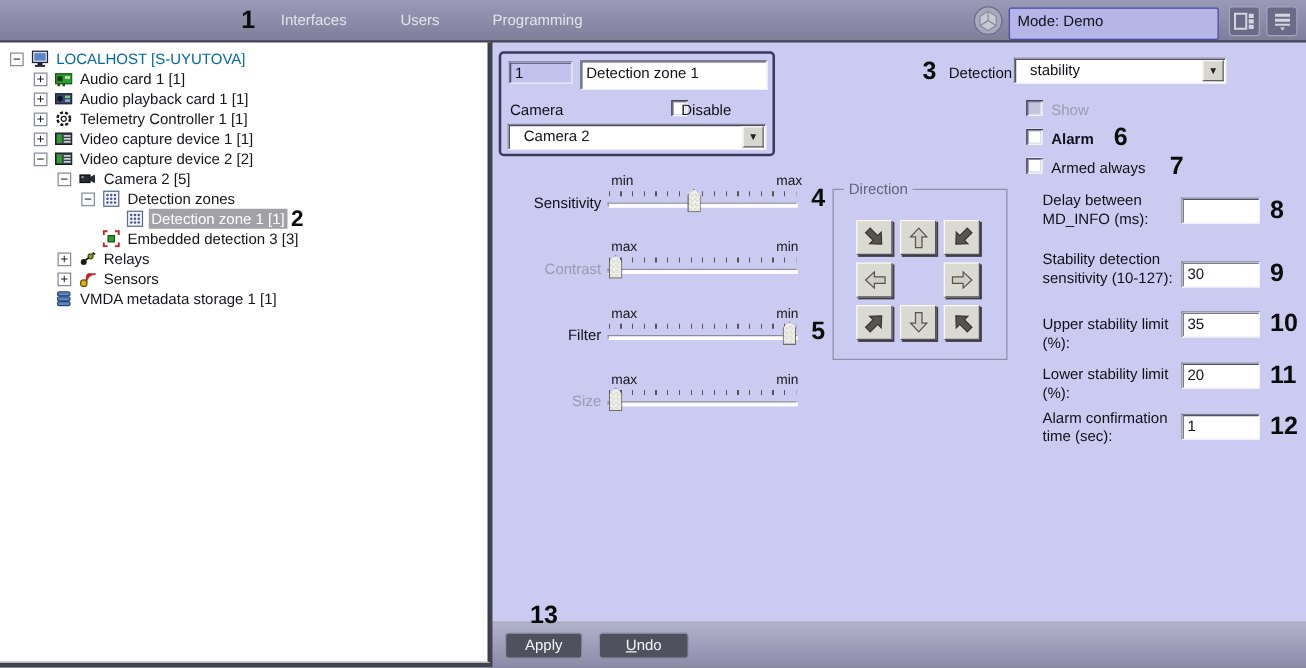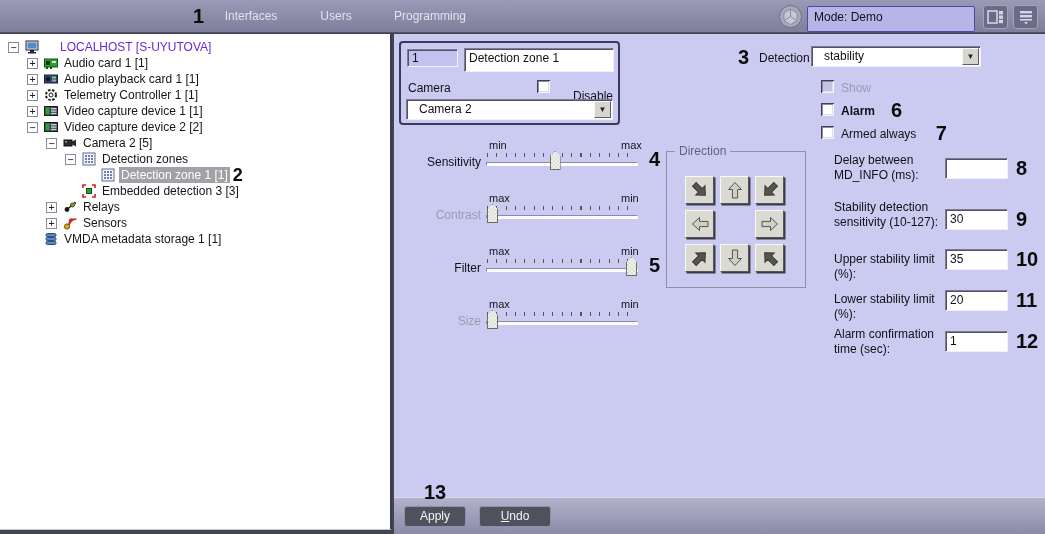--- a/index.html
+++ b/index.html
@@ -117,21 +117,21 @@
 
 <div class="tree-panel">
     <div class="tree-row" style="padding-left: 8px;">
       <span class="expand-box">−</span>
       <span class="tree-icon"><svg width="14" height="14" viewBox="0 0 14 14">
           <rect x="1" y="1" width="12" height="9" fill="#d8e4f0" stroke="#223"></rect>
           <rect x="2.5" y="2.5" width="9" height="6" fill="#5b87c9"></rect>
           <rect x="5" y="10" width="4" height="2" fill="#223"></rect>
           <rect x="3" y="12" width="8" height="1.5" fill="#223"></rect>
         </svg></span>
-      <span class="tree-label" style="color: #6d28d9; margin-left: 15px;">LOCALHOST [S-UYUTOVA]</span>
+      <span class="tree-label" style="color: #0369a1;">LOCALHOST [S-UYUTOVA]</span>
     </div>
     <div class="tree-row" style="padding-left: 27px;">
       <span class="expand-box">+</span>
       <span class="tree-icon"><svg width="14" height="14" viewBox="0 0 14 14">
           <rect x="0.5" y="3" width="13" height="8" fill="#2f9e2f" stroke="#145214"></rect>
           <rect x="2" y="5" width="4" height="4" fill="#0b3b0b"></rect>
           <rect x="8" y="5" width="4" height="2" fill="#cfe8cf"></rect>
           <rect x="2" y="11" width="2" height="2" fill="#145214"></rect>
           <rect x="6" y="11" width="2" height="2" fill="#145214"></rect>
         </svg></span>
@@ -266,21 +266,21 @@
     </div>
   </div>
 
 <div class="panel">
 
   <div class="groupbox-cam">
     <div class="id-input sunken">1</div>
     <div class="name-input sunken">Detection zone 1</div>
     <span class="lbl" style="left:7px; top:38px;">Camera</span>
     <span class="checkbox" style="left:136px; top:37px;"></span>
-    <span class="lbl" style="left:172px; top:38px;margin-top:8px;">Disable</span>
+    <span class="lbl" style="left:144px; top:38px;">Disable</span>
     <div class="select sunken" style="left:5px; top:56px; width:207px;">
       <span class="sel-text">Camera 2</span>
       <span class="sel-arrow">▼</span>
     </div>
   </div>
 
   <div id="sliders">
       <div class="slider-block" style="top: 105px;">
         <span class="slider-name">Sensitivity</span>
         <span class="mm" style="left:90px;">min</span>

